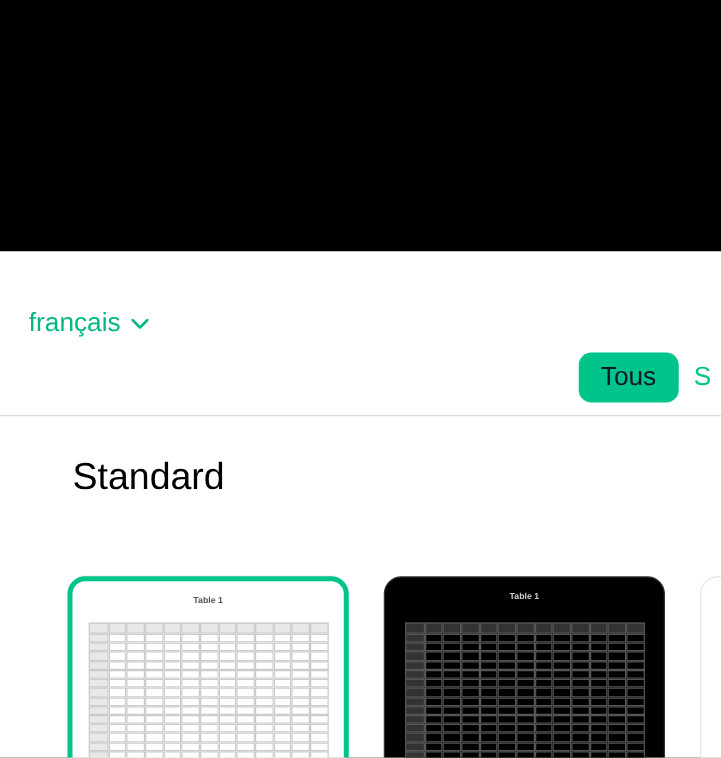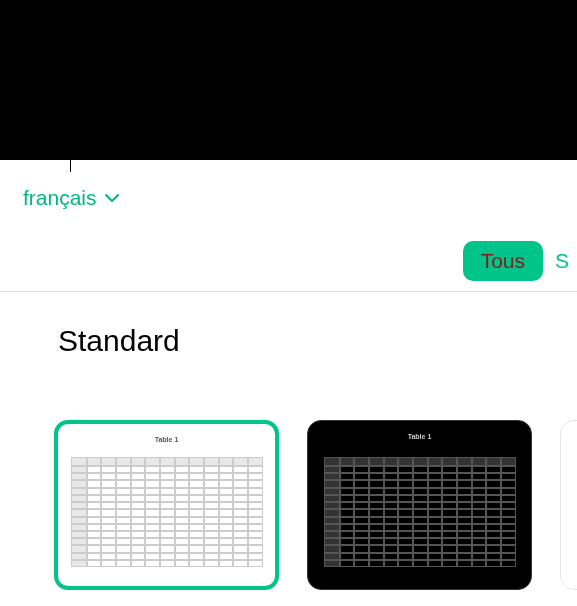--- a/index.html
+++ b/index.html
@@ -30,21 +30,22 @@
     }
     .white-panel {
       background: #fff;
       height: 446px;
       position: relative;
     }
     .lang-row {
       padding: 26px 0 0 23px;
       height: 70px;
       display: flex;
-      align-items: flex-start;
+      align-items: flex-end;
+      margin-top: 41px;
     }
     .lang-selector {
       display: flex;
       align-items: center;
       gap: 8px;
       color: #00b883;
       font-size: 21px;
       font-weight: 400;
       cursor: pointer;
     }
@@ -55,21 +56,21 @@
       height: 62px;
       display: flex;
       align-items: center;
       justify-content: flex-end;
       padding-right: 8px;
       border-bottom: 1px solid #ddd;
       gap: 12px;
     }
     .pill-btn {
       background: #00c48a;
-      color: #7f1d1d;
+      color: #0f172a;
       border: none;
       border-radius: 10px;
       padding: 8px 18px;
       font-size: 21px;
       font-weight: 500;
       cursor: pointer;
     }
     .cut-label {
       color: #00c48a;
       font-size: 21px;

